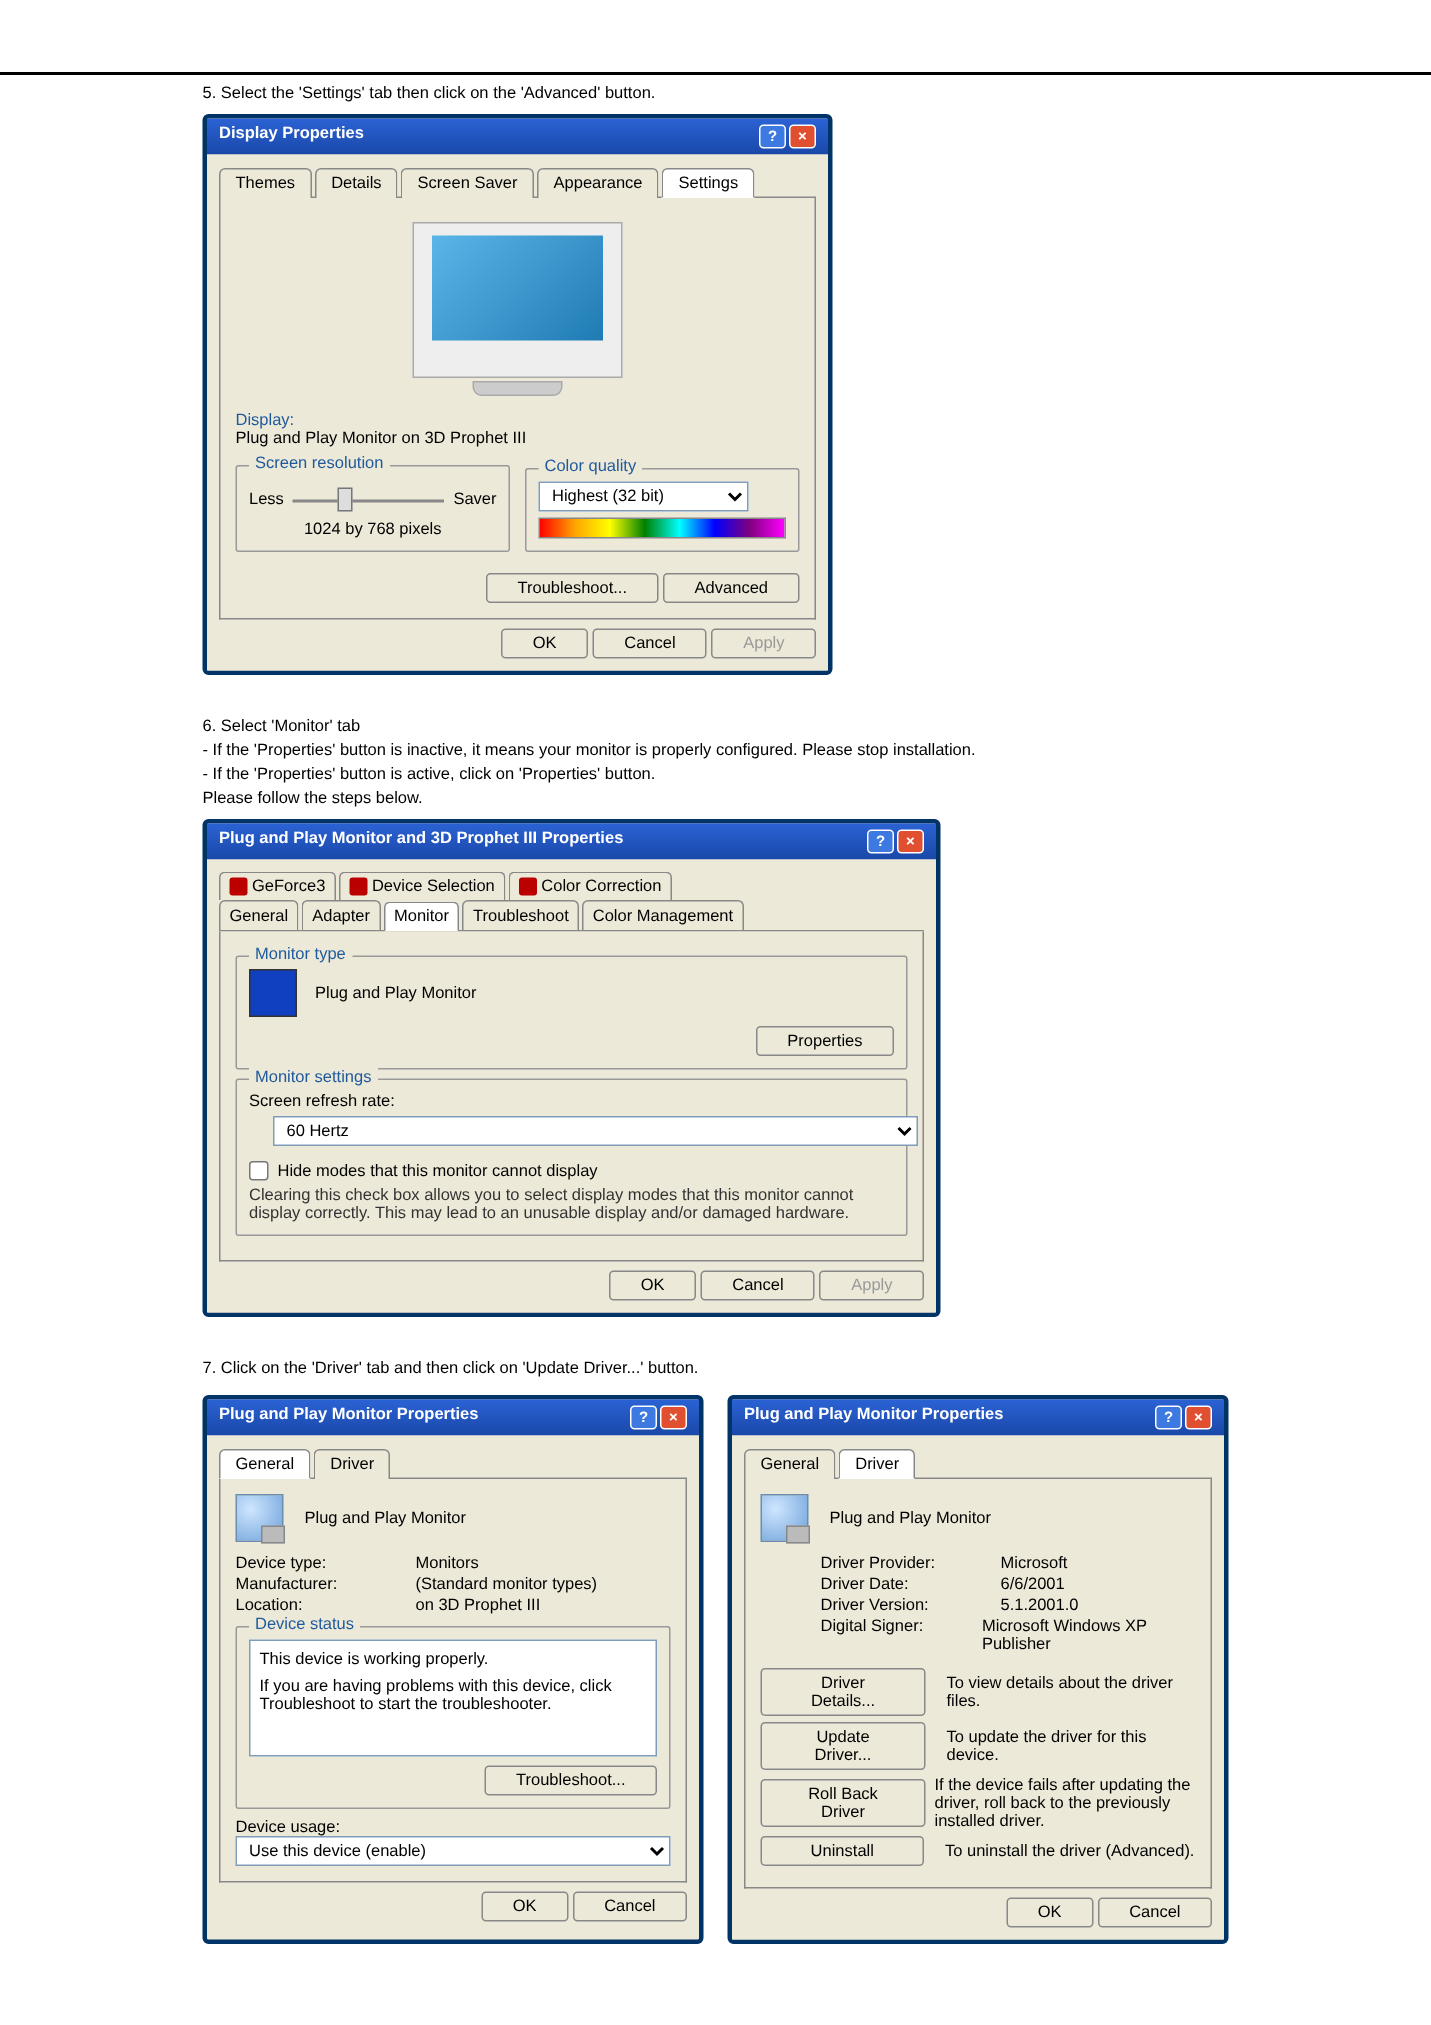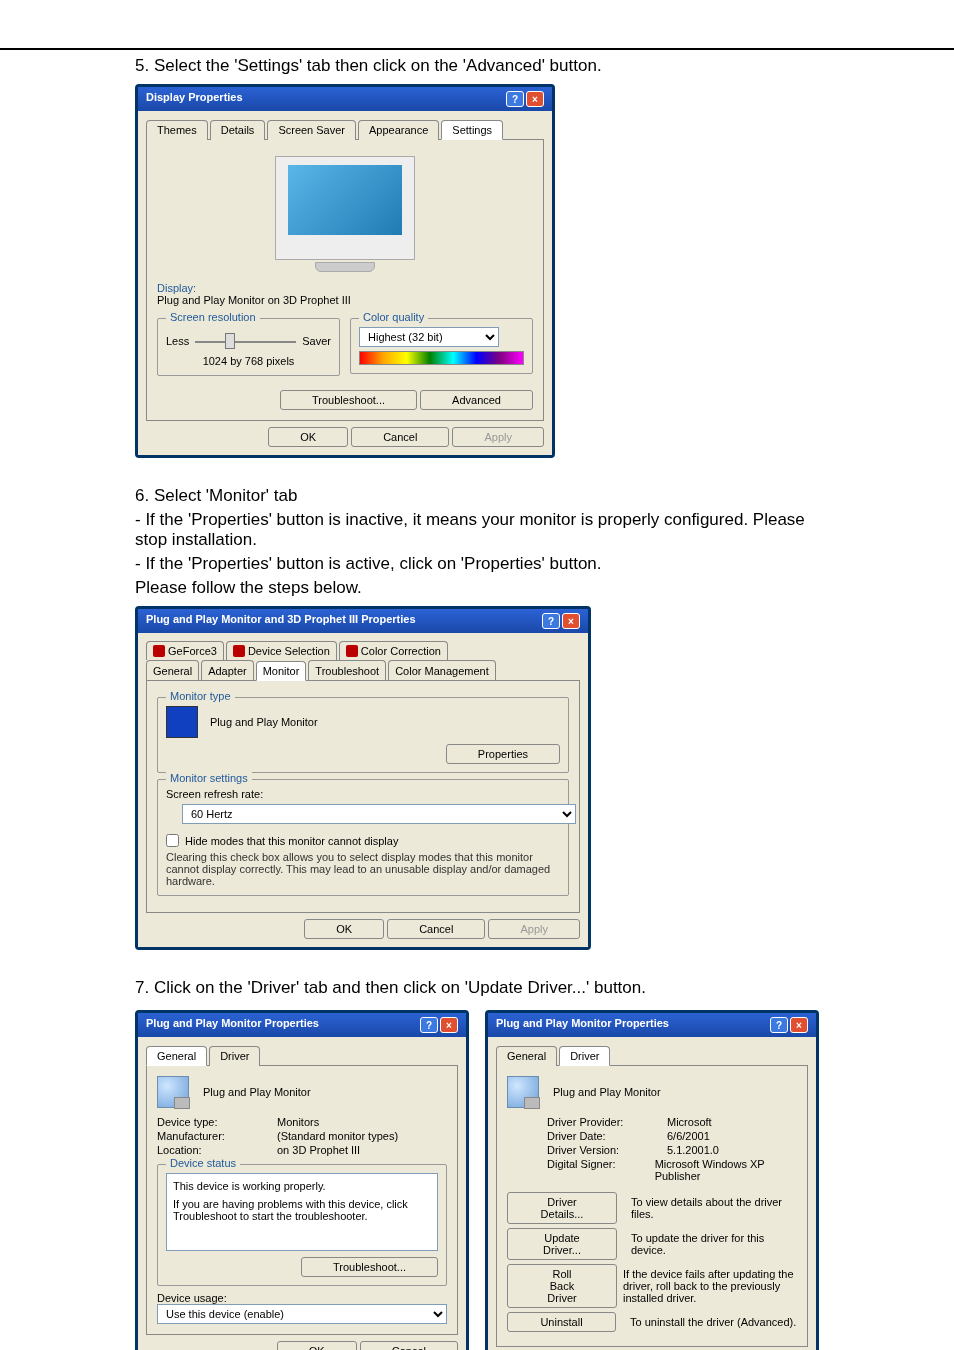--- a/index.html
+++ b/index.html
@@ -1,19 +1,19 @@
 <!DOCTYPE html>
 <html><head>
 <meta charset="utf-8">
 <style>
 *{box-sizing:border-box;margin:0;padding:0;font-family:Tahoma,Arial,sans-serif;font-size:11px}
 body{background:#fff;width:954px;margin:0 auto;padding:0;color:#000}
 .page{padding:0 135px 40px}
 .topgap{height:50px;border-bottom:2px solid #000;margin-bottom:6px}
-.doctext{font-size:17px;margin:4px 0;color:#000}
+.doctext{font-size:11px;margin:4px 0;color:#000}
 .dialog{border:3px solid #036;border-radius:4px;background:#ece9d8;margin:8px 0 28px}
 .title{background:linear-gradient(#2b62d4,#1a48a9);color:#fff;font-weight:bold;padding:4px 8px;display:flex;justify-content:space-between;align-items:flex-start}
 .titlebtns{display:flex;gap:2px}
 .titlebtn{width:18px;height:16px;background:#3c79e0;border:1px solid #fff;border-radius:3px;display:inline-flex;align-items:center;justify-content:center;color:#fff;font-weight:bold;font-size:10px}
 .closebtn{background:#e05030}
 .body{padding:8px;background:#ece9d8}
 .tabs{display:flex;border-bottom:1px solid #888}
 .tab{background:#ece9d8;border:1px solid #888;border-bottom:none;padding:3px 10px;border-radius:4px 4px 0 0;margin-right:2px;position:relative;top:1px}
 .tab.active{background:#fff;z-index:1;border-bottom:1px solid #fff}
 .tab2{background:#ece9d8;border:1px solid #888;border-bottom:none;padding:3px 6px;border-radius:4px 4px 0 0;margin-right:2px;white-space:nowrap;display:flex;align-items:center;gap:3px}
@@ -22,21 +22,21 @@
 .monitor{width:140px;height:104px;background:#eee;border:1px solid #aaa;margin:6px auto 2px;position:relative}
 .monitor .screen{position:absolute;top:8px;left:12px;right:12px;bottom:24px;background:linear-gradient(135deg,#5ab6e8,#1f7bb3)}
 .monbase{width:60px;height:10px;background:#ccc;margin:0 auto;border:1px solid #aaa;border-radius:0 0 6px 6px}
 .group{border:1px solid #999;border-radius:2px;padding:8px;margin:6px 0;position:relative}
 .group .legend{position:absolute;top:-8px;left:8px;background:#ece9d8;padding:0 4px;color:#215a9c;font-size:11px}
 .legendl{color:#215a9c}
 .slider{height:20px;position:relative;margin:4px 0}
 .slider .track{position:absolute;top:50%;left:0;right:0;height:2px;background:#888}
 .slider .thumb{position:absolute;top:2px;left:30px;width:10px;height:16px;background:#ddd;border:1px solid #777}
 .row{display:flex;align-items:center;gap:6px}
-.btn{background:#ece9d8;border:1px solid #888;border-radius:3px;padding:3px 31px;cursor:pointer}
+.btn{background:#ece9d8;border:1px solid #888;border-radius:3px;padding:3px 20px;cursor:pointer}
 .btn[disabled]{color:#999}
 select,input{background:#fff;border:1px solid #7f9db9;padding:2px 4px;width:140px}
 .bluesq{width:32px;height:32px;background:#1040c0;border:1px solid #333;display:inline-block;vertical-align:middle;margin-right:6px}
 .pair{display:flex;margin:2px 0}
 .pair .k{width:120px}
 .devicon{width:32px;height:32px;display:inline-block;margin-right:8px;vertical-align:middle;background:radial-gradient(circle at 30% 30%,#cfe6ff,#6ca0d8);border:1px solid #6b8db0;position:relative}
 .devicon::after{content:"";position:absolute;right:-2px;bottom:-2px;width:14px;height:10px;background:#bbb;border:1px solid #888}
 .colorstrip{height:14px;background:linear-gradient(90deg,red,orange,yellow,green,cyan,blue,purple,magenta);margin-top:4px;border:1px solid #888}
 .nvidia{width:12px;height:12px;background:#b00;border-radius:2px;display:inline-block}
 .flex2{display:flex;gap:16px}
@@ -67,21 +67,21 @@
       <div class="tab">Appearance</div>
       <div class="tab active">Settings</div>
     </div>
     <div class="panel">
       <div class="monitor">
             <div class="screen"></div>
           </div>
       <div class="monbase"></div>
       <div style="margin-top:10px"><span class="legendl">Display:</span></div>
       <div>Plug and Play Monitor on 3D Prophet III</div>
-      <div class="row" style="align-items:flex-start;gap:10px;margin-top:6px">
+      <div class="row" style="align-items:flex-end;gap:10px;margin-top:6px">
         <div class="group" style="flex:1">
           <div class="legend">Screen resolution</div>
           <div class="row">
                 <span>Less</span>
             <div class="slider" style="flex:1">
                   <div class="track"></div>
                   <div class="thumb"></div>
                 </div>
             <span>Saver</span>
           </div>
@@ -104,21 +104,21 @@
       <button class="btn" disabled="">Apply</button>
     </div>
   </div>
 </div>
 
 <p class="doctext">6. Select 'Monitor' tab</p>
 <p class="doctext">- If the 'Properties' button is inactive, it means your monitor is properly configured. Please stop installation.</p>
 <p class="doctext">- If the 'Properties' button is active, click on 'Properties' button.</p>
 <p class="doctext">Please follow the steps below.</p>
 
-<div class="dialog" style="width:456px">
+<div class="dialog" style="width:492px">
   <div class="title">
     <span>Plug and Play Monitor and 3D Prophet III Properties</span>
     <span class="titlebtns">
       <span class="titlebtn">?</span>
       <span class="titlebtn closebtn">×</span>
     </span>
   </div>
   <div class="body">
     <div class="tabs" style="border-bottom:none">
       <div class="tab2">

